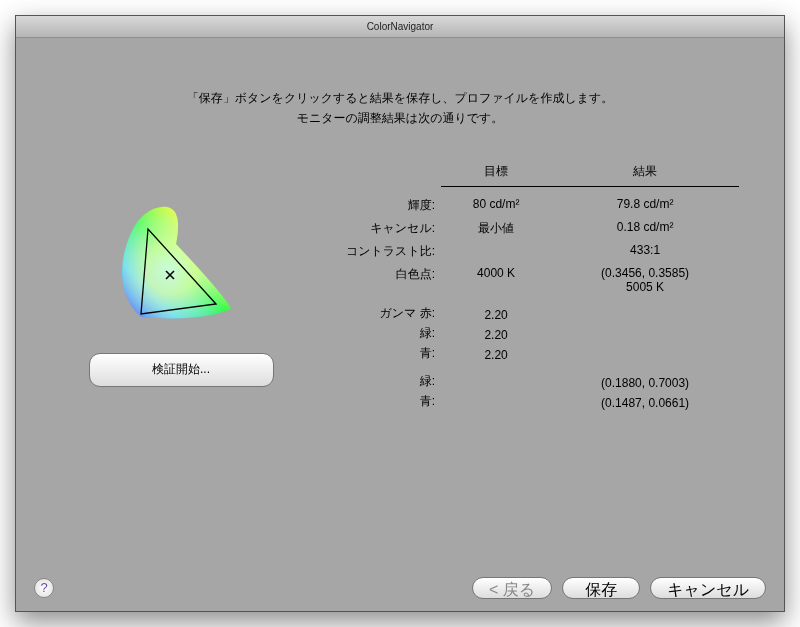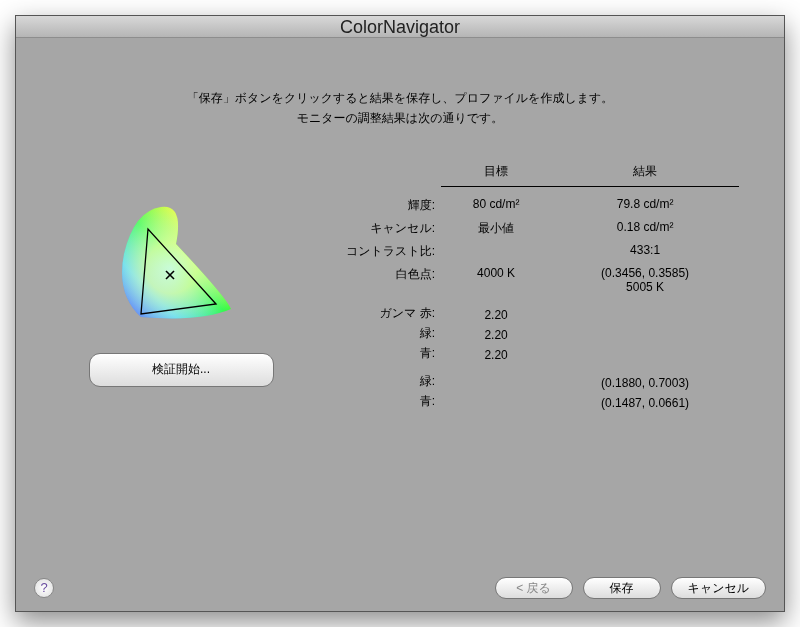--- a/index.html
+++ b/index.html
@@ -20,21 +20,21 @@
       position: relative;
       display: flex;
       flex-direction: column;
     }
     .titlebar {
       height: 22px;
       background: linear-gradient(#d8d8d8, #b5b5b5);
       border-bottom: 1px solid #8d8d8d;
       text-align: center;
       line-height: 22px;
-      font-size: 18px;
+      font-size: 10px;
       color: #222;
     }
     .content {
       flex: 1;
       padding: 50px 45px 10px 45px;
       position: relative;
     }
     .intro {
       text-align: center;
       line-height: 1.7;
@@ -114,21 +114,21 @@
       cursor: pointer;
     }
     .footer-spacer { flex: 1; }
     .pill-btn {
       height: 22px;
       min-width: 78px;
       padding: 2px 16px;
       border-radius: 11px;
       border: 1px solid #777;
       background: linear-gradient(#fff, #ddd);
-      font-size: 12px;
+      font-size: 16px;
       font-family: inherit;
       margin-left: 10px;
       cursor: pointer;
     }
     .pill-btn.disabled {
       color: #888;
       cursor: default;
     }
     .pill-btn.cancel { min-width: 90px; }
   </style>

